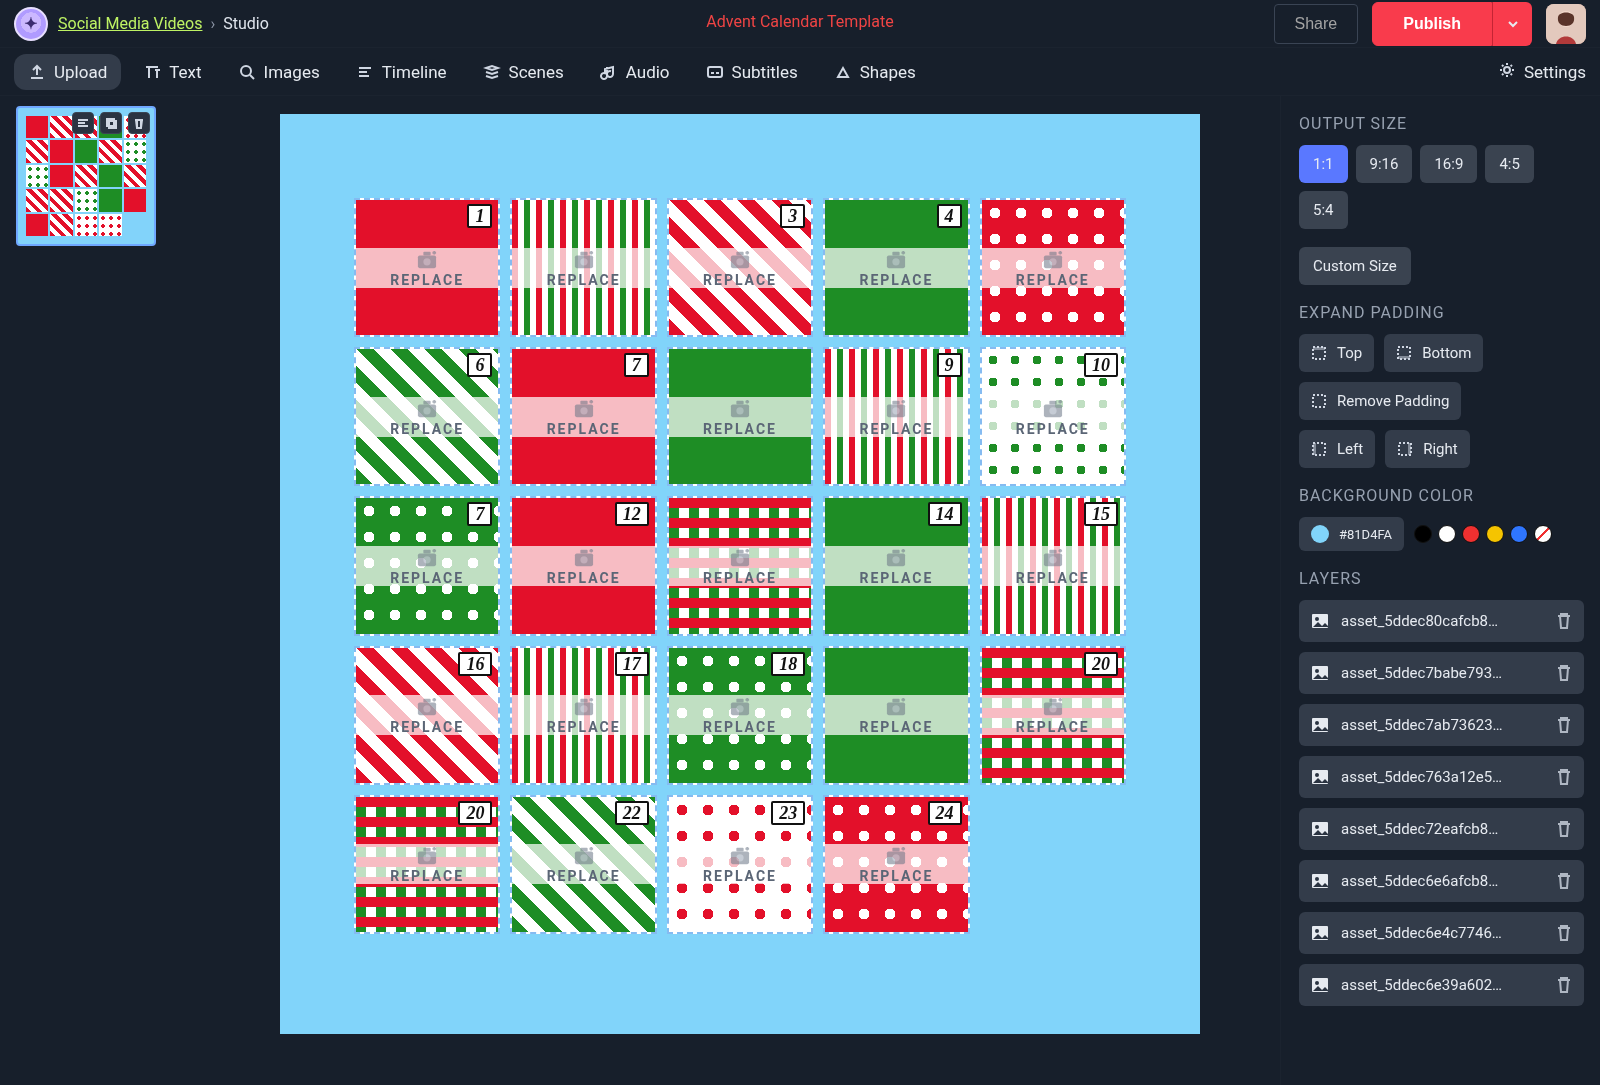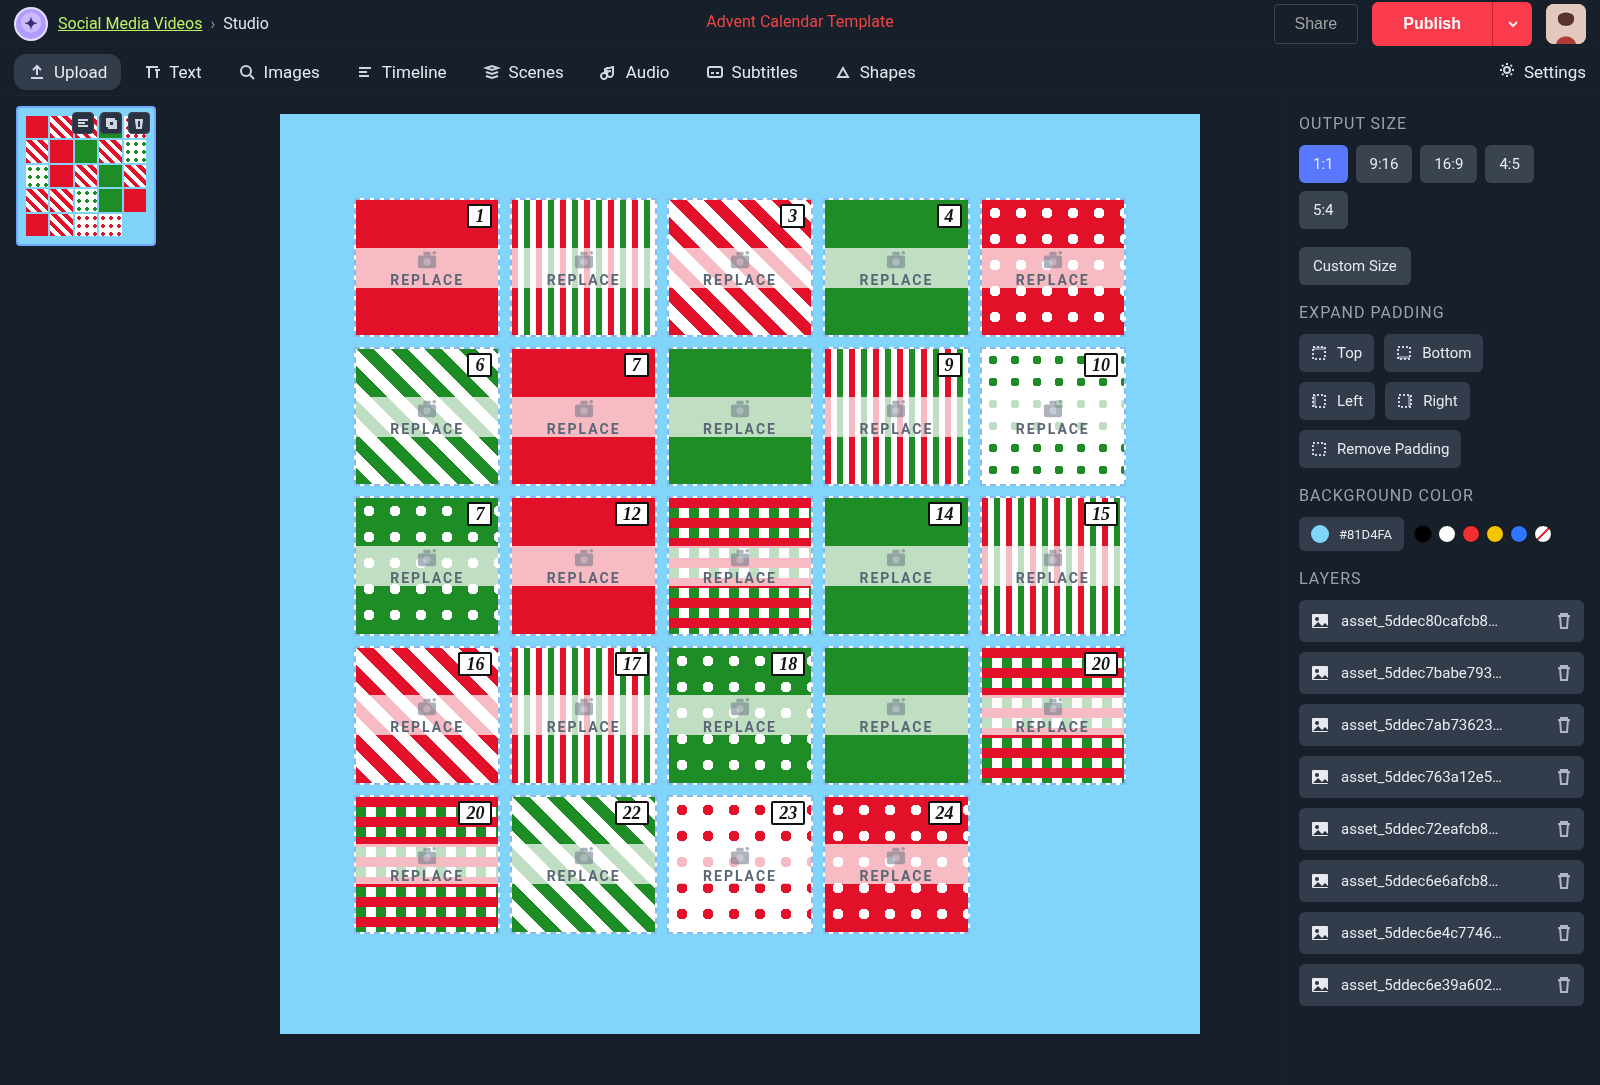--- a/index.html
+++ b/index.html
@@ -686,38 +686,38 @@
             <rect x="2" y="2" width="12" height="12" class="ico-s" stroke-dasharray="2 2"></rect>
             <rect x="2" y="11" width="12" height="3" class="ico-f" opacity=".5"></rect>
           </svg>
           <span>Bottom</span>
         </div>
     </div>
     <div class="pad-row" style="margin-top:10px">
       <div class="pad-chip">
           <svg width="16" height="16" viewBox="0 0 16 16">
             <rect x="2" y="2" width="12" height="12" class="ico-s" stroke-dasharray="2 2"></rect>
+          </svg>
+          <span>Remove Padding</span>
+        </div>
+    </div>
+    <div class="pad-row" style="margin-top:10px">
+      <div class="pad-chip">
+          <svg width="16" height="16" viewBox="0 0 16 16">
+            <rect x="2" y="2" width="12" height="12" class="ico-s" stroke-dasharray="2 2"></rect>
             <rect x="2" y="2" width="3" height="12" class="ico-f" opacity=".5"></rect>
           </svg>
           <span>Left</span>
         </div>
       <div class="pad-chip">
           <svg width="16" height="16" viewBox="0 0 16 16">
             <rect x="2" y="2" width="12" height="12" class="ico-s" stroke-dasharray="2 2"></rect>
             <rect x="11" y="2" width="3" height="12" class="ico-f" opacity=".5"></rect>
           </svg>
           <span>Right</span>
-        </div>
-    </div>
-    <div class="pad-row" style="margin-top:10px">
-      <div class="pad-chip">
-          <svg width="16" height="16" viewBox="0 0 16 16">
-            <rect x="2" y="2" width="12" height="12" class="ico-s" stroke-dasharray="2 2"></rect>
-          </svg>
-          <span>Remove Padding</span>
         </div>
     </div>
 
     <p class="sec-title mt">BACKGROUND COLOR</p>
     <div class="color-row">
       <div class="hex">
         <span class="sw" id="bgSw" style="background: rgb(129, 212, 250);"></span>
         <span class="tiny">#81D4FA</span>
       </div>
       <div class="palette" id="palette">

